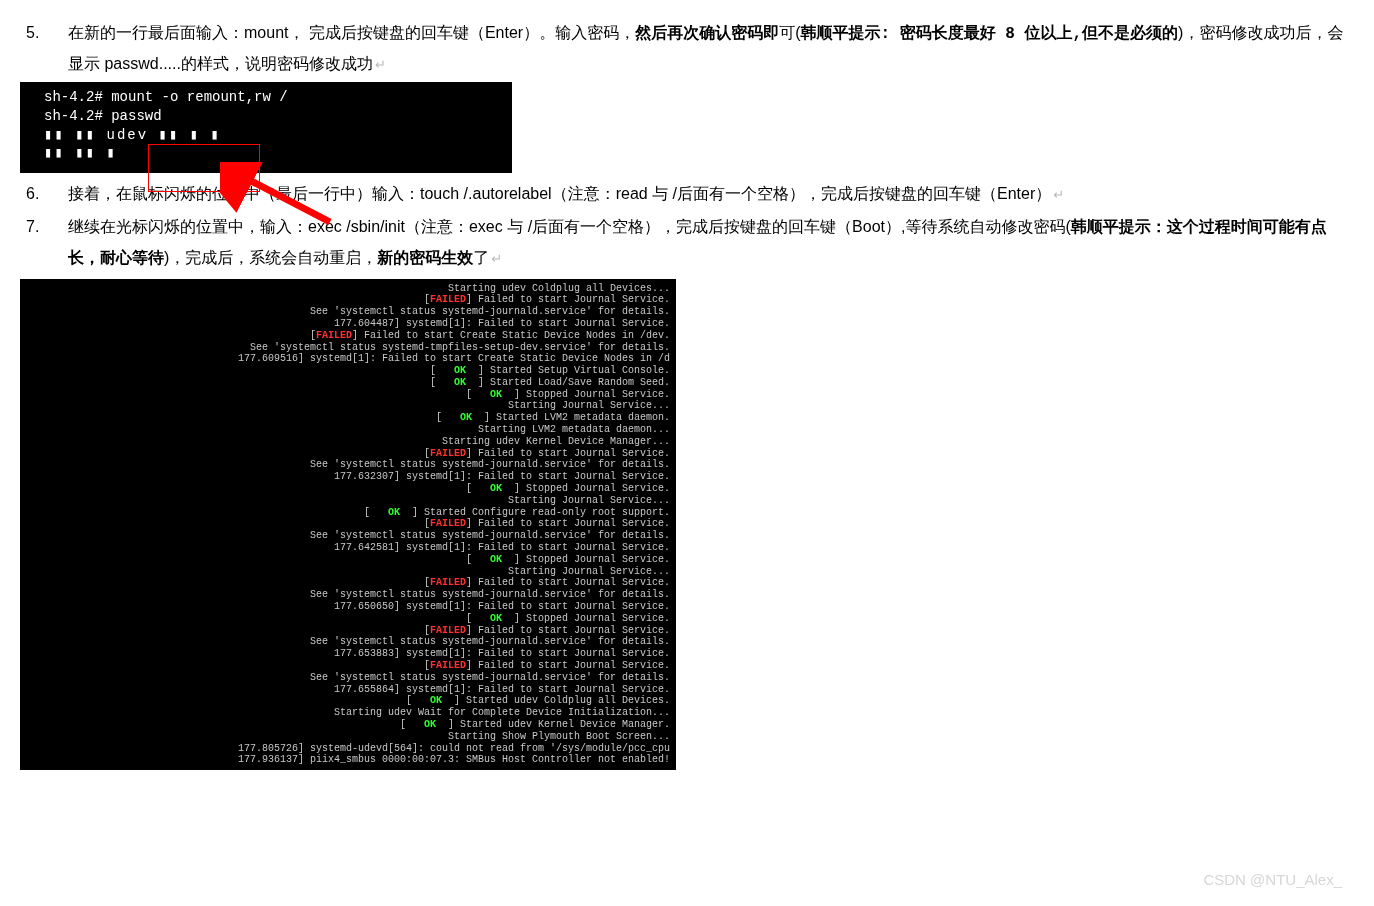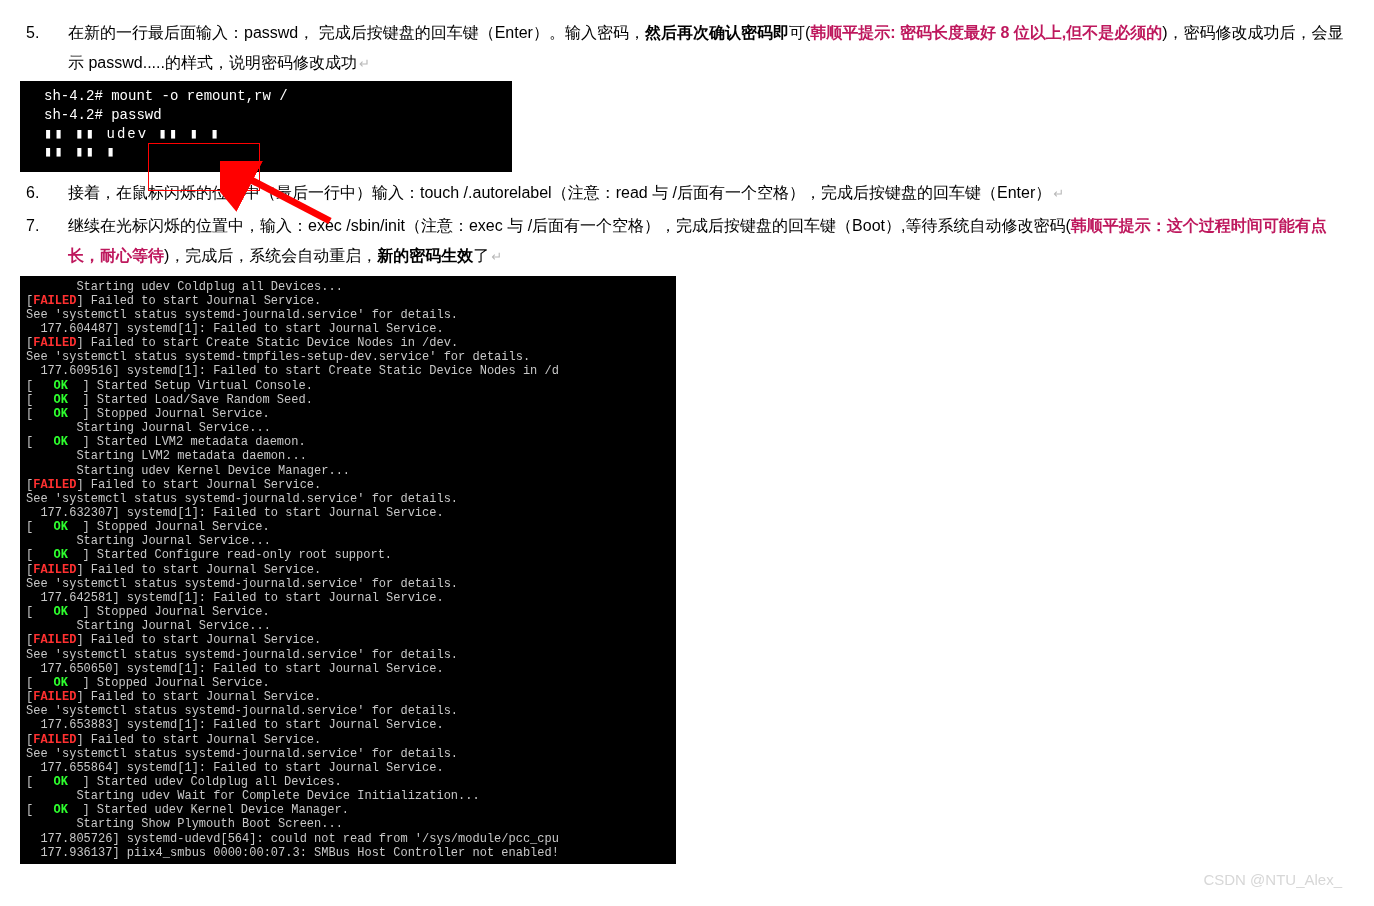--- a/index.html
+++ b/index.html
@@ -11,21 +11,21 @@
     color:#000;
     background:#fff;
     width:1374px;
     box-sizing:border-box;
   }
   ol.main{list-style:none;margin:0;padding:0;}
   ol.main>li{display:flex;align-items:flex-start;margin-bottom:2px;}
   .num{width:42px;flex:0 0 42px;text-align:left;padding-left:6px;}
   .body{flex:1;}
   .bold{font-weight:700;}
-  .redbold{color:#be185d;font-weight:700;}
+  .redbold{color:#000000;font-weight:700;font-family:Liberation Mono, monospace;}
   .u{text-decoration-style:wavy;text-decoration-color:#ff0000;}
   .ret{color:#b9b9b9;font-size:13px;margin-left:2px;}
   .term1{
     background:#000;
     color:#fff;
     font-family:"Courier New",monospace;
     font-size:14px;
     width:460px;
     padding:6px 8px 10px 24px;
     line-height:1.35;
@@ -38,47 +38,48 @@
     border:1px solid #ff0000;
   }
   .term1 .arrow{
     position:absolute;left:200px;top:80px;width:120px;height:70px;
     pointer-events:none;
   }
   .term2wrap{margin-top:4px;}
   .term2{
     background:#000;
     font-family:"Courier New",monospace;
-    font-size:12px;
+    font-size:10px;
     line-height:1.18;
     width:644px;
     padding:4px 6px;
     color:#c8c8c8;
     white-space:pre;
     overflow:hidden;
+    text-align:right;
   }
   .g{color:#2eff2e;font-weight:700;padding-left:6px;}
   .rr{color:#ff3030;font-weight:700;}
   .wm{
     position:fixed;
     right:32px;bottom:12px;
     color:#d7d7d7;font-size:15px;
     font-family:Arial,sans-serif;
     user-select:none;
   }
 </style>
 </head>
 <body>
 
 <ol class="main">
 
   <li>
     <div class="num">5.</div>
     <div class="body">
-      <span>在新的一行最后面输入：passwd，  完成后按键盘的回车键（Enter）。输入密码，</span><span class="bold">然后再次确认密码即</span><span>可(</span><span class="redbold">韩顺平提示: 密码长度最好 8 位以上,但不是必须的</span><span>)，密码修改成功后，会显示 passwd.....的样式，说明密码修改成功</span><span class="ret">↵</span>
+      <span>在新的一行最后面输入：mount，  完成后按键盘的回车键（Enter）。输入密码，</span><span class="bold">然后再次确认密码即</span><span>可(</span><span class="redbold">韩顺平提示: 密码长度最好 8 位以上,但不是必须的</span><span>)，密码修改成功后，会显示 passwd.....的样式，说明密码修改成功</span><span class="ret">↵</span>
     </div>
   </li>
 </ol>
 
 <div class="term1">
   <div>sh-4.2# mount -o remount,rw /</div>
   <div>sh-4.2# passwd</div>
   <div class="rootline">▮▮ ▮▮  udev ▮▮ ▮ ▮</div>
   <div class="rootline">▮▮  ▮▮ ▮</div>
   <div class="redbox"></div>

